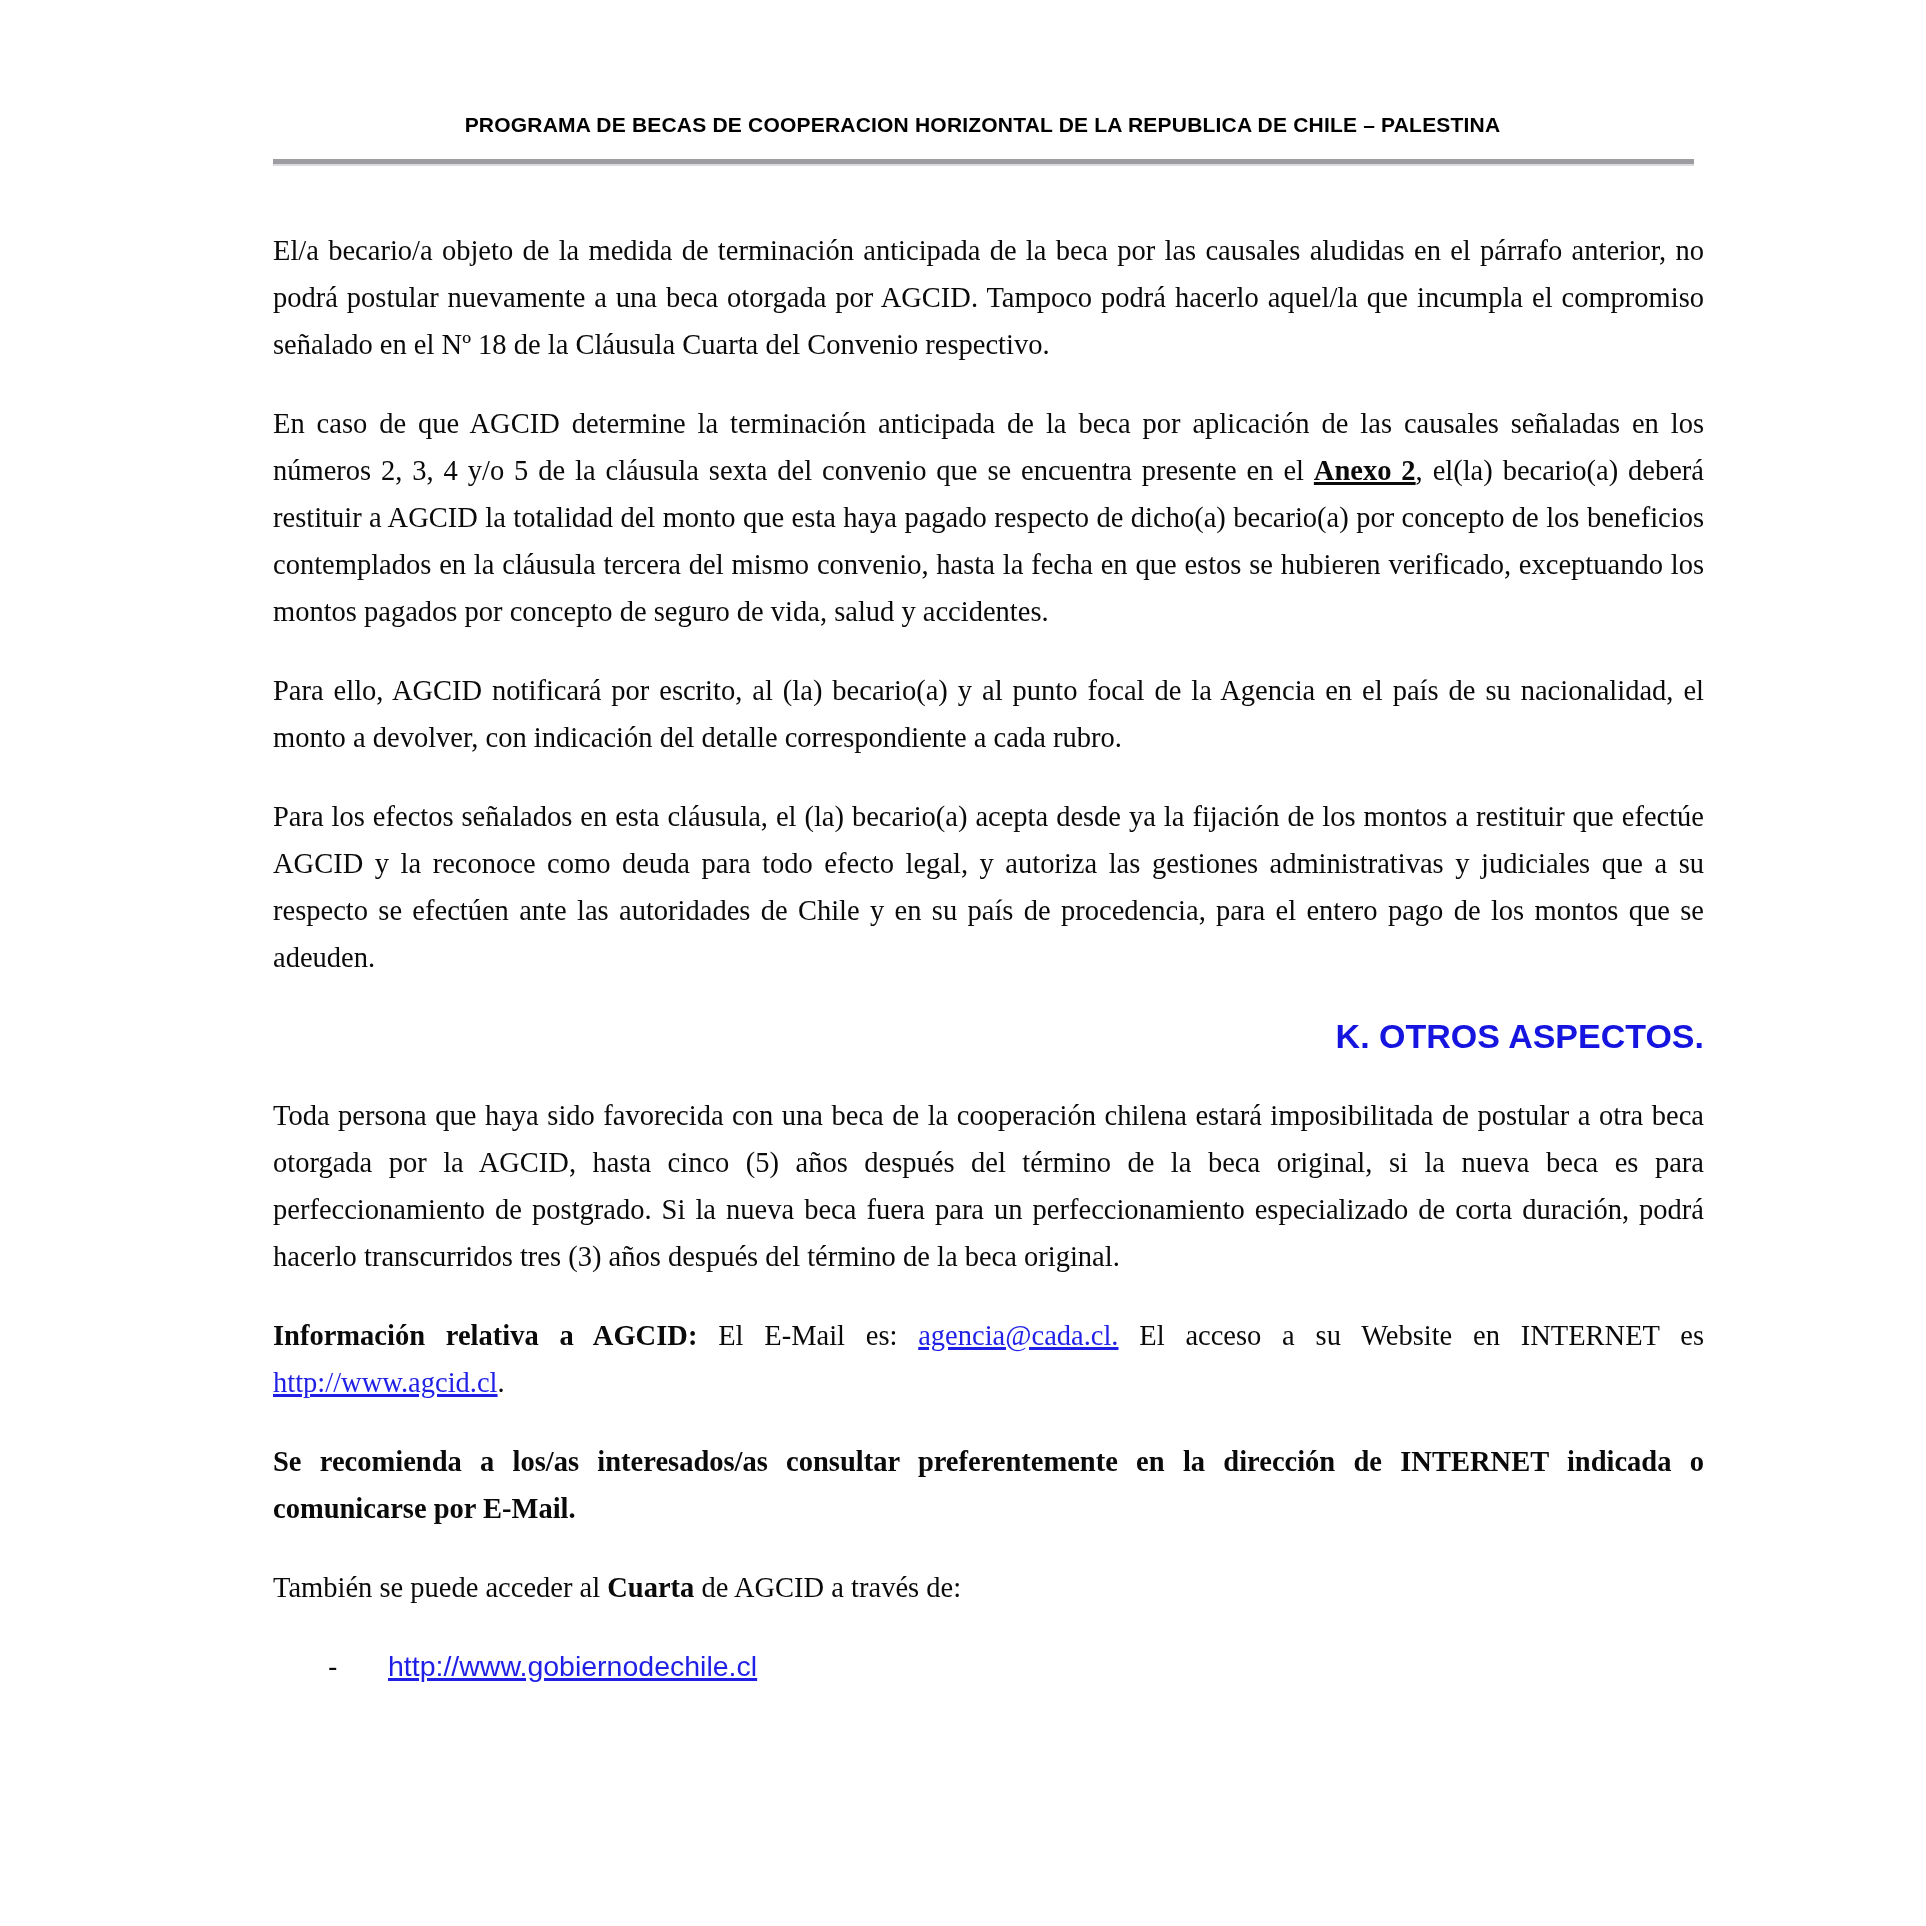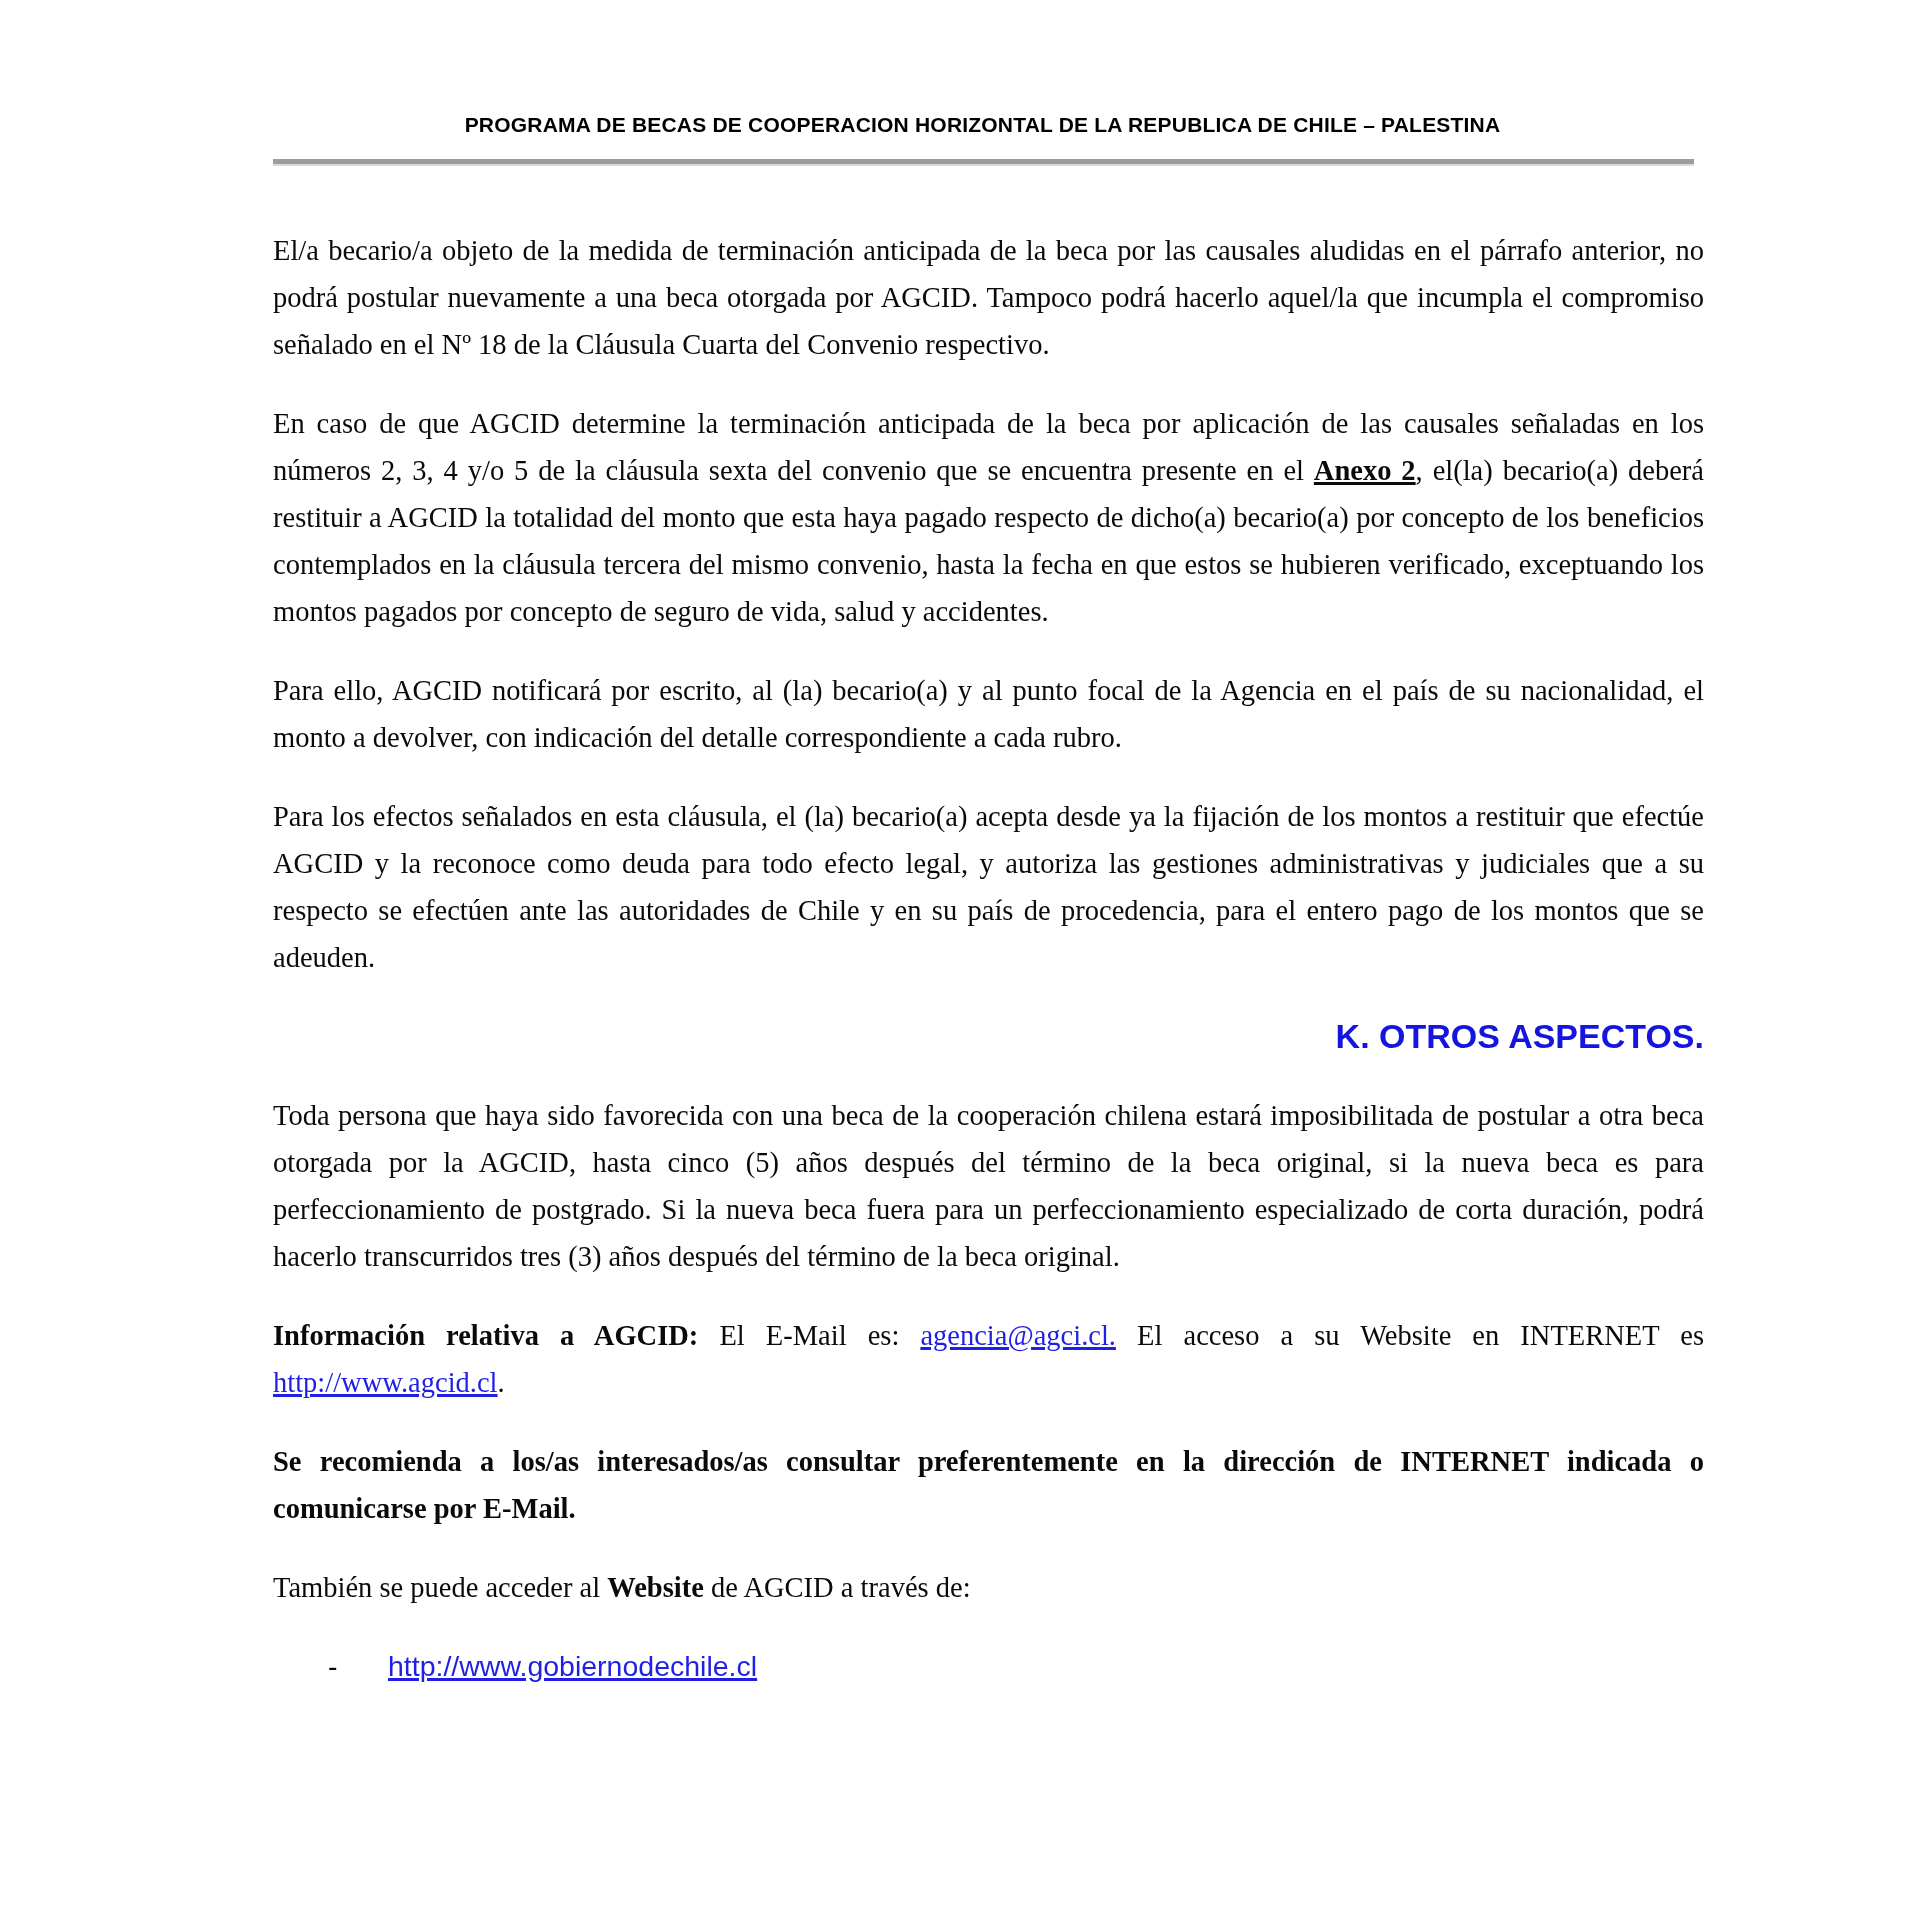--- a/index.html
+++ b/index.html
@@ -97,25 +97,25 @@
 
     <p class="para">Para ello, AGCID notificará por escrito, al (la) becario(a) y al punto focal de la Agencia en el país de su nacionalidad, el monto a devolver, con indicación del detalle correspondiente a cada rubro.</p>
 
     <p class="para">Para los efectos señalados en esta cláusula, el (la) becario(a) acepta desde ya la fijación de los montos a restituir que efectúe AGCID y la reconoce como deuda para todo efecto legal, y autoriza las gestiones administrativas y judiciales que a su respecto se efectúen ante las autoridades de Chile y en su país de procedencia, para el entero pago de los montos que se adeuden.</p>
 
     <h2 class="heading">K. OTROS ASPECTOS.</h2>
 
     <p class="para">Toda persona que haya sido favorecida con una beca de la cooperación chilena estará imposibilitada de postular a otra beca otorgada por la AGCID, hasta cinco (5) años después del término de la beca original, si la nueva beca es para perfeccionamiento de postgrado. Si la nueva beca fuera para un perfeccionamiento especializado de corta duración, podrá hacerlo transcurridos tres (3) años después del término de la beca original.</p>
 
 
-    <p class="para"><span class="lead-bold">Información relativa a AGCID:</span><span> El E-Mail es: </span><a class="doc-link">agencia@agci.cl.</a><span> El acceso a su Website en INTERNET es </span><a class="doc-link">http://www.agcid.cl</a><span>.</span></p>
+    <p class="para"><span class="lead-bold">Información relativa a AGCID:</span><span> El E-Mail es: </span><a class="doc-link">agencia@cada.cl.</a><span> El acceso a su Website en INTERNET es </span><a class="doc-link">http://www.agcid.cl</a><span>.</span></p>
 
     <p class="para bold">Se recomienda a los/as interesados/as consultar preferentemente en la dirección de INTERNET indicada o comunicarse por E-Mail.</p>
 
 
-    <p class="para"><span>También se puede acceder al </span><span class="inline-bold">Website</span><span> de AGCID a través de:</span></p>
+    <p class="para"><span>También se puede acceder al </span><span class="inline-bold">Cuarta</span><span> de AGCID a través de:</span></p>
 
     <div class="bullet bullet-link"><span class="dash">-</span><a class="doc-link">http://www.gobiernodechile.cl</a></div>
 
   </div>
 
 </div>
 
 
 </body></html>

